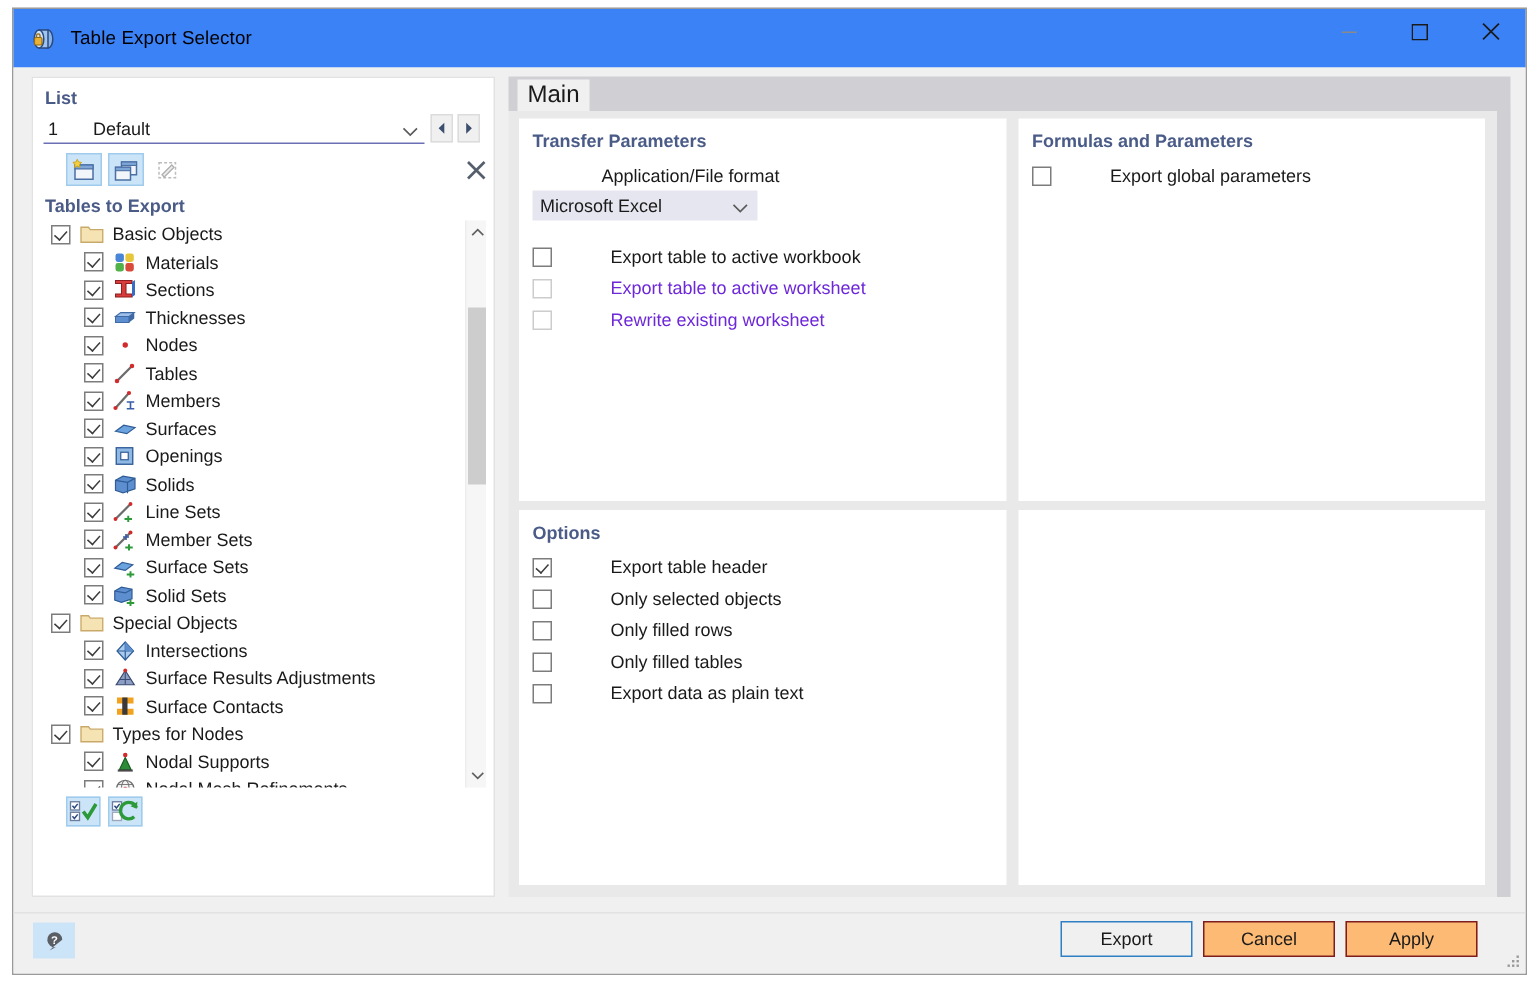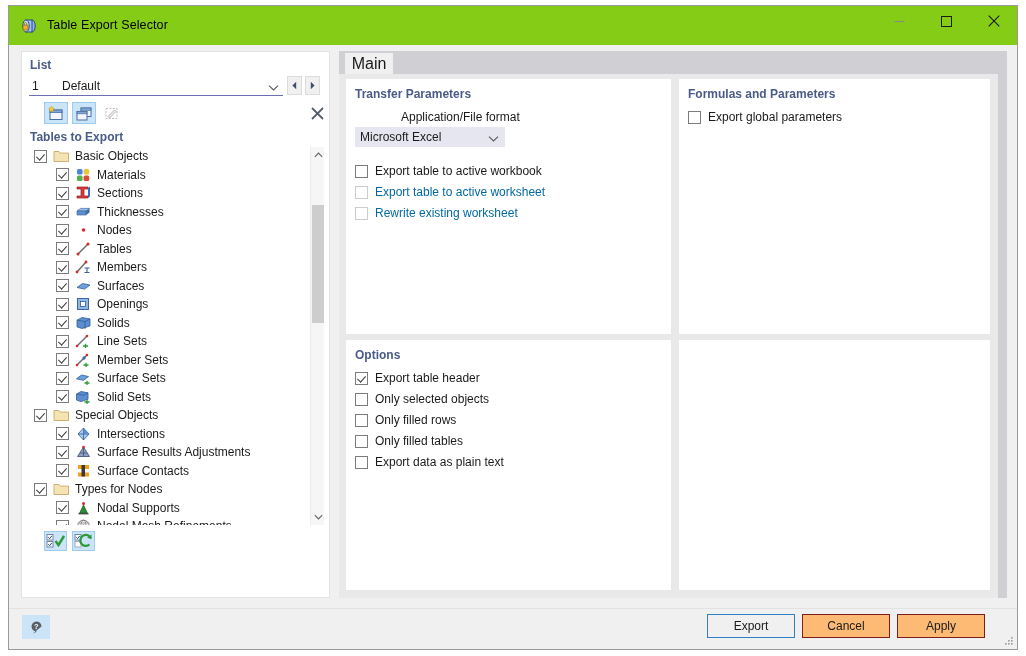--- a/index.html
+++ b/index.html
@@ -24,21 +24,21 @@
     background: #f0f0f0;
     border: 1px solid #9a9a9a;
     box-sizing: border-box;
   }
 
   
   #titlebar {
     position: absolute;
     left: 0; top: 0;
     width: 100%; height: 39px;
-    background: #84cc16;
+    background: #3b82f6;
     box-sizing: border-box;
   }
   #title-icon {
     position: absolute;
     left: 12px; top: 11px;
     width: 18px; height: 18px;
   }
   #title-text {
     position: absolute;
     left: 38px; top: 12px;
@@ -294,40 +294,41 @@
   #ff-combo-arrow { position: absolute; right: 6px; top: 5px; }
 
   .chk-row {
     position: absolute;
     left: 9px;
     display: flex;
     align-items: center;
     font-size: 12px;
     color: #1a1a1a;
     white-space: nowrap;
+    gap: 32px;
   }
   .chk-row .box {
     width: 13px; height: 13px;
     border: 1px solid #7c7c7c;
     background: #ffffff;
     box-sizing: border-box;
     position: relative;
     flex: 0 0 auto;
     margin-right: 7px;
   }
   .chk-row.checked .box::after {
     content: "";
     position: absolute;
     left: 3px; top: 1px;
     width: 4px; height: 7px;
     border: solid #3c3c3c;
     border-width: 0 1.6px 1.6px 0;
     transform: rotate(42deg);
   }
-  .chk-row.disabled { color: #0369a1; }
+  .chk-row.disabled { color: #6d28d9; }
   .chk-row.disabled .box { border-color: #cccccc; }
 
   
   #footer {
     position: absolute;
     left: 0; top: 602px;
     width: 100%; height: 41px;
     background: #f0f0f0;
     border-top: 1px solid #e2e2e2;
     box-sizing: border-box;

